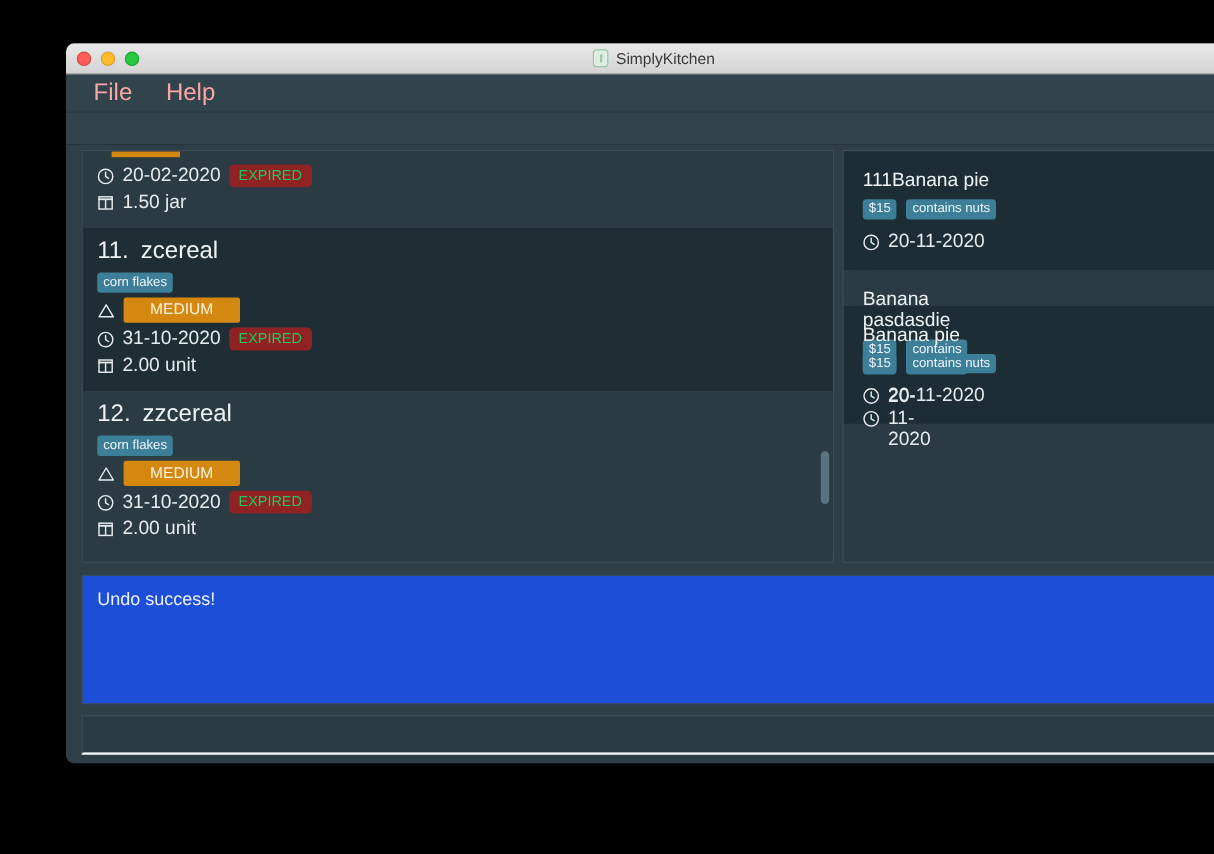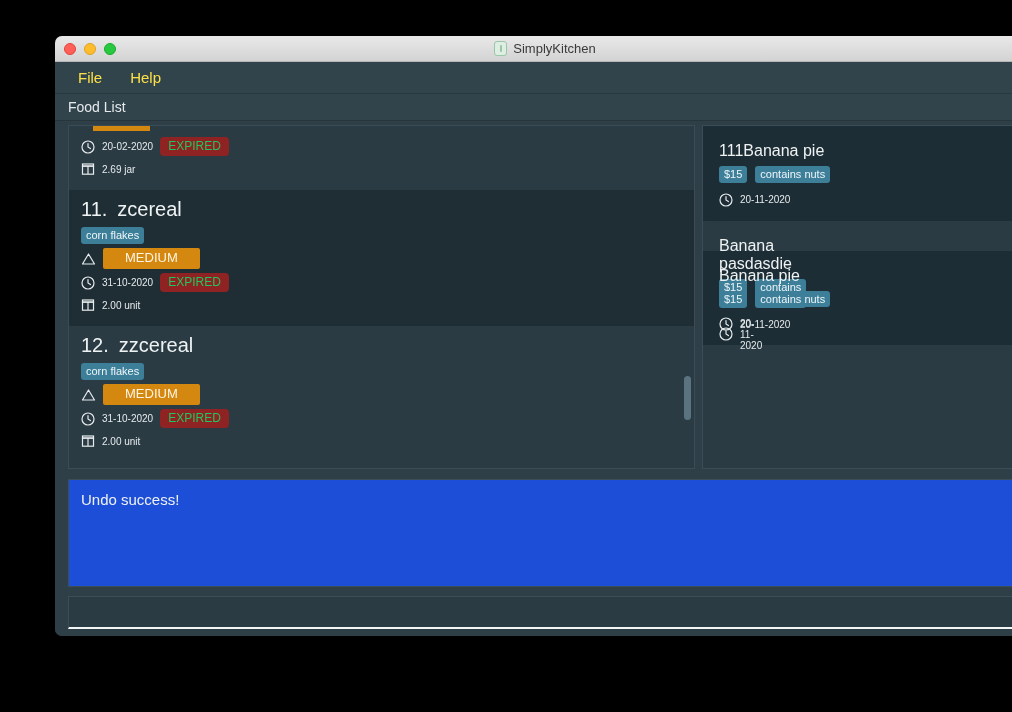--- a/index.html
+++ b/index.html
@@ -75,22 +75,22 @@
     height: 32px;
     flex: 0 0 32px;
     background: #31444c;
     display: flex;
     align-items: center;
     padding-left: 14px;
     gap: 10px;
     border-bottom: 1px solid #273840;
   }
   .menu-item {
-    font-size: 15px;
-    color: #fde047;
+    font-size: 20px;
+    color: #fca5a5;
     padding: 3px 9px;
     border-radius: 3px;
     cursor: default;
   }
 
   
   #headers {
     height: 27px;
     flex: 0 0 27px;
     background: #31444c;
@@ -145,21 +145,21 @@
     display: flex;
     gap: 10px;
   }
   .fr-line {
     display: flex;
     align-items: center;
     gap: 7px;
     margin-bottom: 4px;
     min-height: 18px;
   }
-  .fr-text { font-size: 10px; color: #e6ebed; }
+  .fr-text { font-size: 16px; color: #e6ebed; }
 
   .tag-chip {
     display: inline-block;
     background: #3d7e99;
     color: #eef6f9;
     font-size: 11px;
     padding: 2px 5px;
     border-radius: 3px;
     line-height: 1.15;
   }
@@ -299,21 +299,20 @@
       <span>SimplyKitchen</span>
     </div>
   </div>
 
   <div id="menubar">
     <div class="menu-item">File</div>
     <div class="menu-item">Help</div>
   </div>
 
   <div id="headers">
-    <div class="panel-head" id="head-left">Food List</div>
   </div>
 
   <div id="body">
 
     <div id="left-col">
       <div id="food-list">
 
         <div class="food-row norm clipped">
           <div class="clip-bar"></div>
           <div class="fr-line">
@@ -327,21 +326,21 @@
             <span class="badge-expired">EXPIRED</span>
           </div>
           <div class="fr-line">
             <span class="ico">
               <svg width="14" height="14" viewBox="0 0 14 14">
                 <rect x="1.5" y="4" width="11" height="8.2" fill="none" stroke="#e6ebed" stroke-width="1.2"></rect>
                 <rect x="1.5" y="2" width="11" height="2.2" fill="none" stroke="#e6ebed" stroke-width="1.2"></rect>
                 <path d="M7 4.4v7.6" stroke="#e6ebed" stroke-width="1.2"></path>
               </svg>
             </span>
-            <span class="fr-text">2.69 jar</span>
+            <span class="fr-text">1.50 jar</span>
           </div>
         </div>
 
         <div class="food-row alt">
           <div class="fr-title">
             <span>11.</span>
             <span>zcereal</span>
           </div>
           <div class="fr-line">
             <span class="tag-chip">corn flakes</span>

